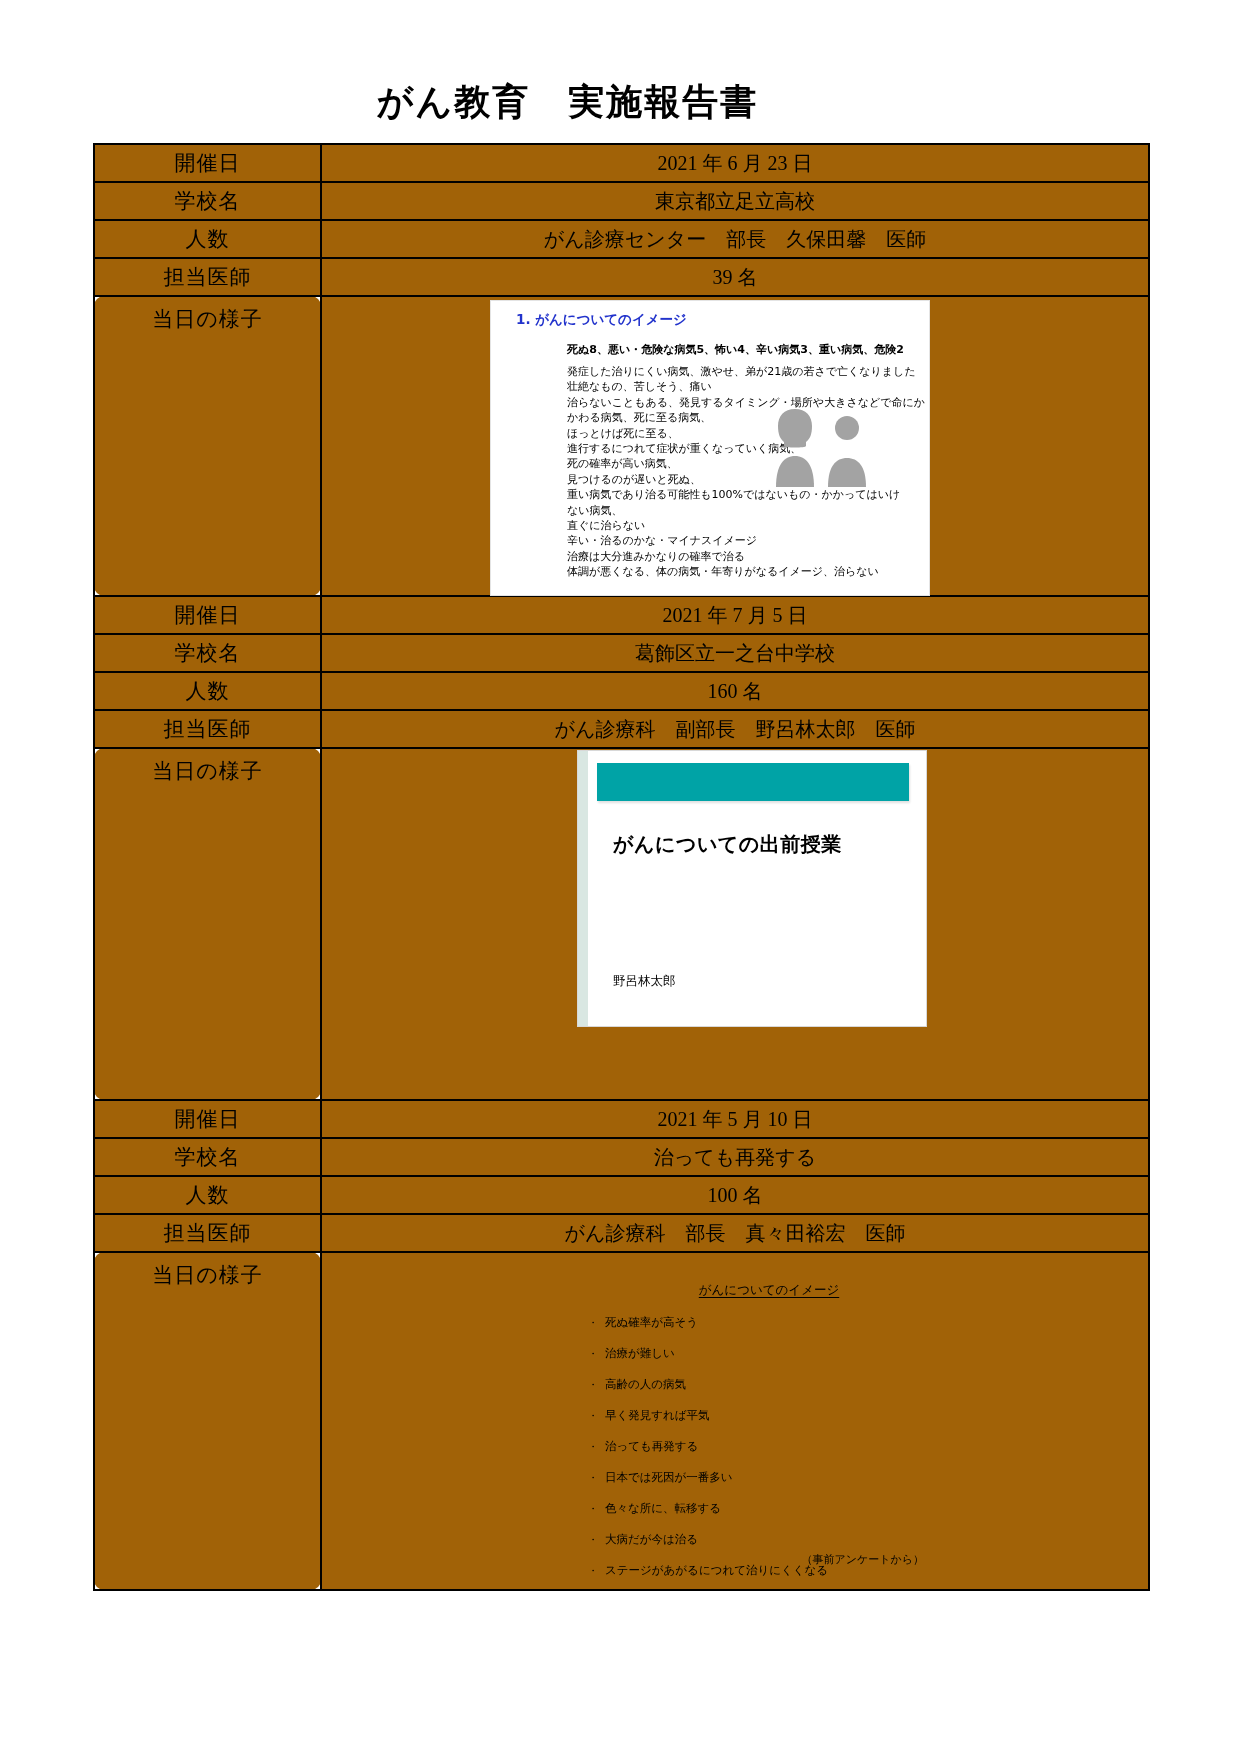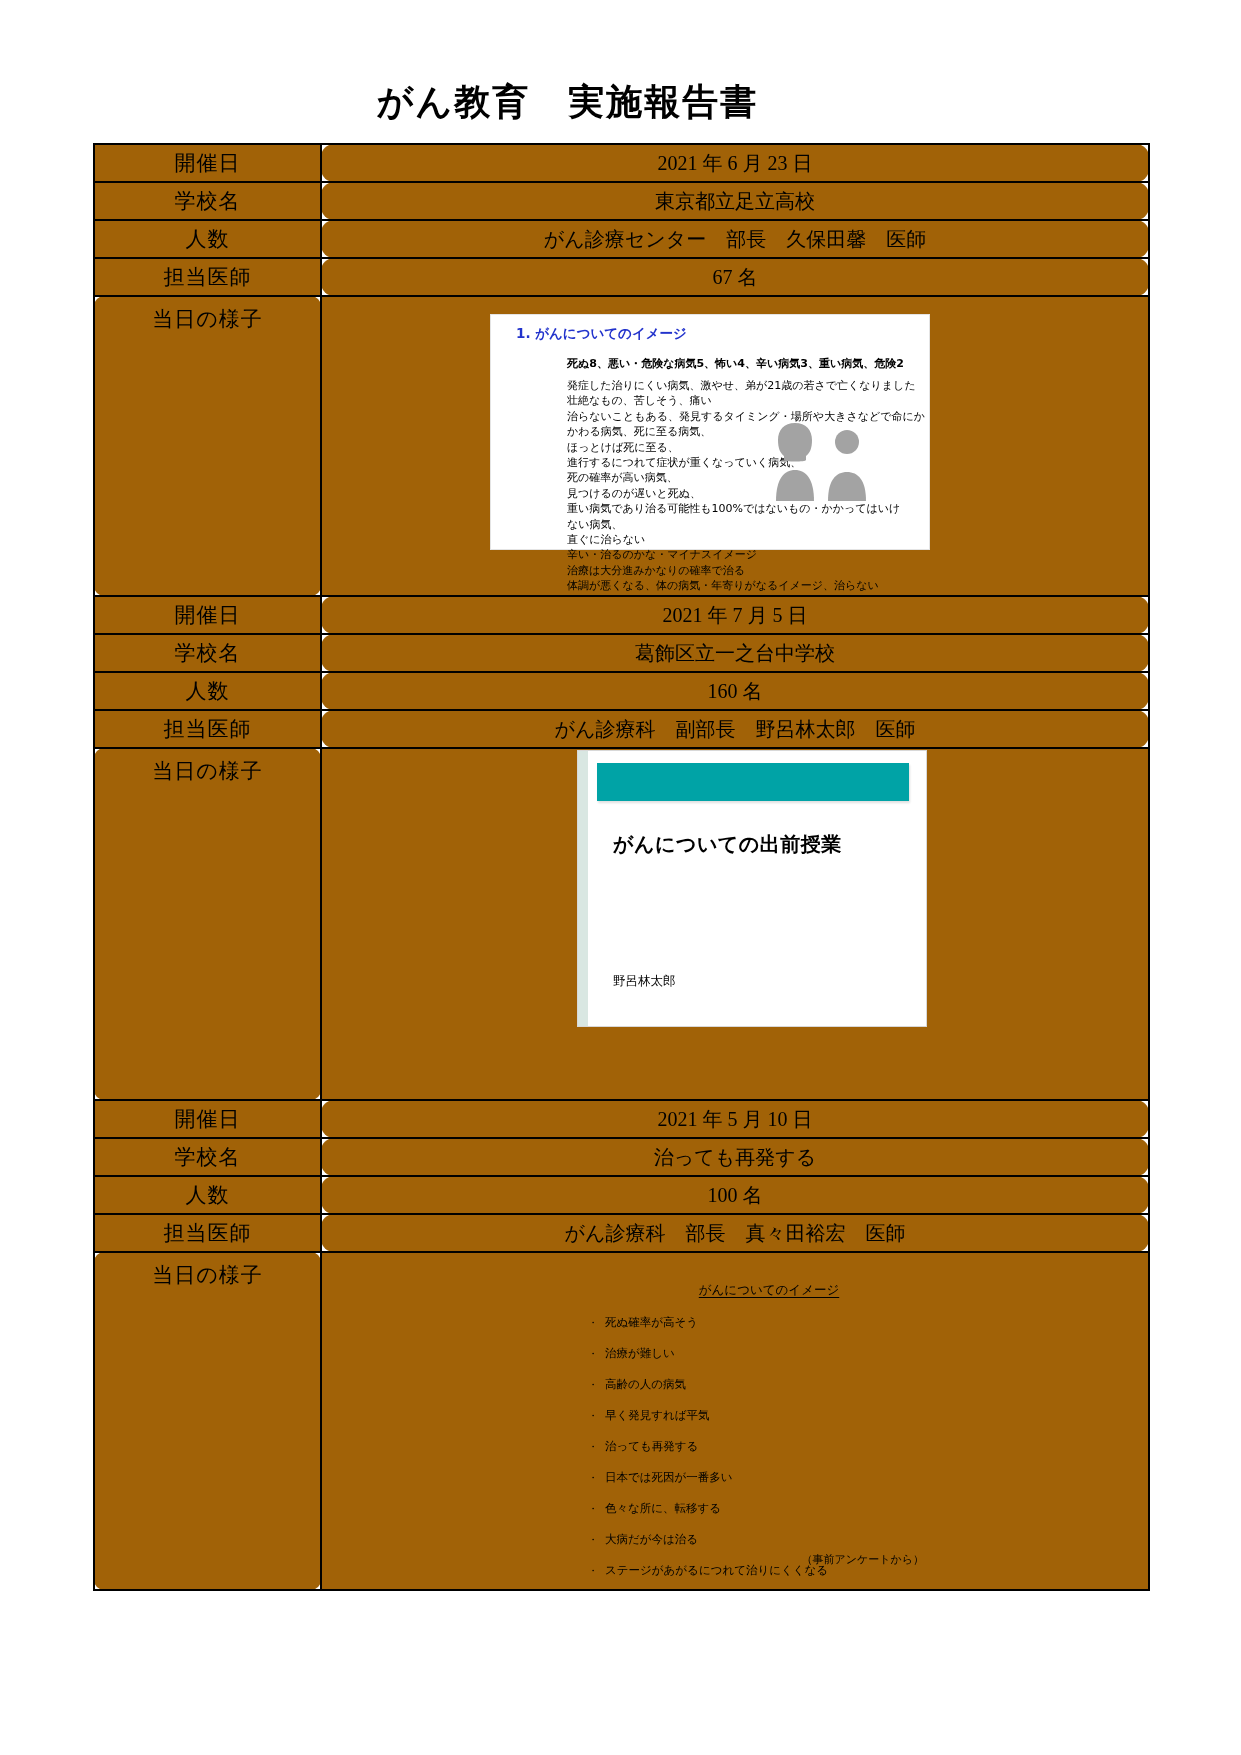--- a/index.html
+++ b/index.html
@@ -17,30 +17,30 @@
   table.report {
     border-collapse:collapse; table-layout:fixed;
     margin-left:93px; width:1055px;
   }
   table.report td { border:2px solid #000; background:#a16207; }
   td.lbl {
     width:227px; text-align:center; vertical-align:middle;
     font-size:21px; letter-spacing:1px;
   }
   td.val {
-    text-align:center; vertical-align:middle; font-size:20px;border-radius:13px;
+    text-align:center; vertical-align:middle; font-size:20px;
   }
   tr.std { height:38px; }
   td.lbl.top { vertical-align:top; padding-top:8px;border-radius:10px; }
   td.scene { position:relative; padding:0; vertical-align:top; }
   .h300 { height:300px; } .h303 { height:352px; } .h338 { height:338px; }
 
   
   .slide1 {
-    position:absolute; left:168px; top:17px; width:440px; height:236px;
+    position:absolute; left:168px; top:3px; width:440px; height:296px;
     background:#fff; border:1px solid #e4e4e4;
     font-family:"DejaVu Sans","Liberation Sans",sans-serif;
   }
   .s1-heading { margin:10px 0 0 25px; font-size:13.5px; font-weight:bold; color:#2233cc; }
   .s1-summary { margin:13px 0 4px 76px; font-size:11px; font-weight:bold; }
   .s1-body { margin:7px 0 0 76px; font-size:11px; line-height:15.4px; white-space:pre-line; }
   .avatar { position:absolute; line-height:0; }
   .avatar-f { left:280px; top:106px; }
   .avatar-m { left:333px; top:112px; }
 
@@ -87,21 +87,21 @@
     <tr class="std">
       <td class="lbl">学校名</td>
       <td class="val">東京都立足立高校</td>
     </tr>
     <tr class="std">
       <td class="lbl">人数</td>
       <td class="val">がん診療センター　部長　久保田馨　医師</td>
     </tr>
     <tr class="std">
       <td class="lbl">担当医師</td>
-      <td class="val">67 名</td>
+      <td class="val">39 名</td>
     </tr>
     <tr>
       <td class="lbl top">当日の様子</td>
       <td class="scene h300">
         <div class="slide1">
           <div class="s1-heading">1. がんについてのイメージ</div>
           <div class="s1-summary">死ぬ8、悪い・危険な病気5、怖い4、辛い病気3、重い病気、危険2</div>
           <div class="s1-body">発症した治りにくい病気、激やせ、弟が21歳の若さで亡くなりました
 壮絶なもの、苦しそう、痛い
 治らないこともある、発見するタイミング・場所や大きさなどで命にか

